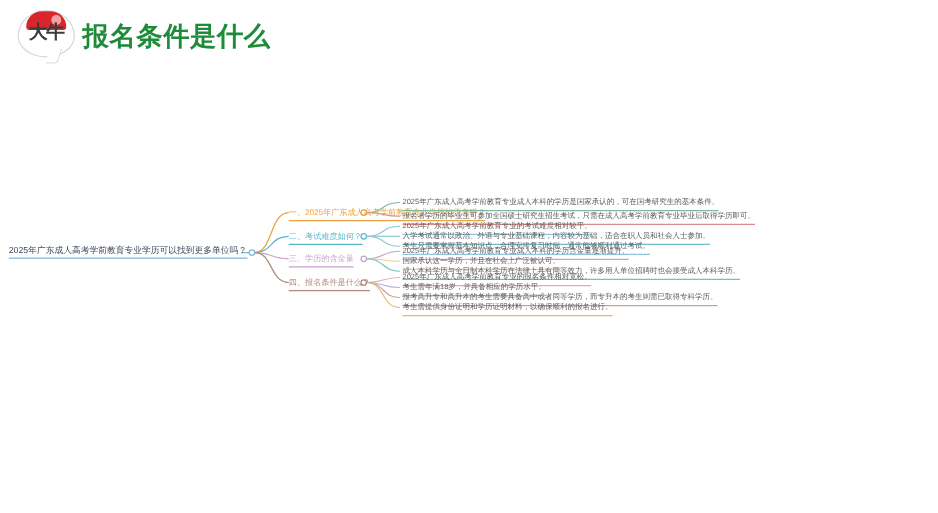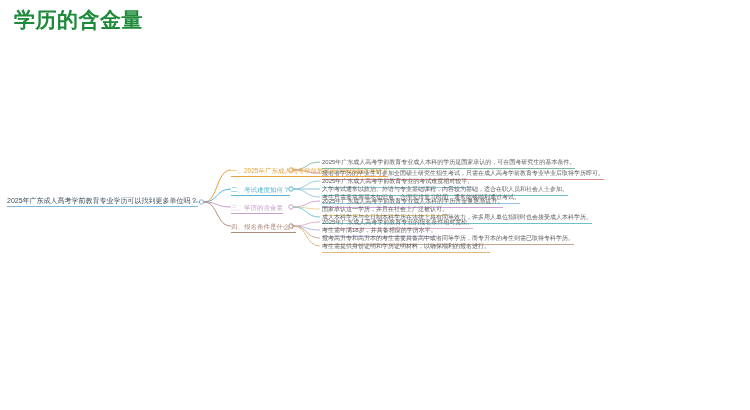--- a/index.html
+++ b/index.html
@@ -107,22 +107,28 @@
   .c-yellow .txt{border-color:#e8d08a;}
   .c-brown .txt{border-color:#c6a58f;}
   .c-lav .txt{border-color:#b0b0dd;}
   .c-tan .txt{border-color:#e0b878;}
 </style>
 </head>
 <body>
 
 <div id="header">
   <div id="logo-wrap">
+    <div id="logo-mark">
+      <div class="bubble"></div>
+      <div class="bubble-tail"></div>
+      <div class="cap"></div>
+      <div class="cn">大牛</div>
+    </div>
     <div id="logo-text">
-      <div id="logo-title">学历的含金量</div>
+      <div id="logo-title">报名条件是什么</div>
     </div>
   </div>
 </div>
 
 <div id="mindmap">
 
   <svg id="edges" viewBox="0 0 750 348">
 
     <path d="M193,140 L200,140" stroke="#7fb8d8" stroke-width="1" fill="none"></path>
     <circle cx="201.5" cy="140" r="2.2" fill="#ffffff" stroke="#7fb8d8" stroke-width="1"></circle>

